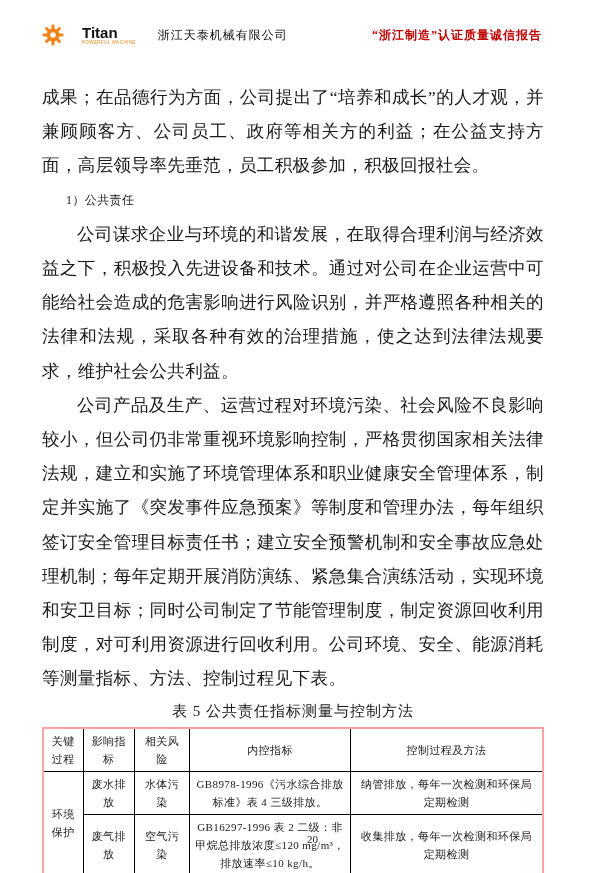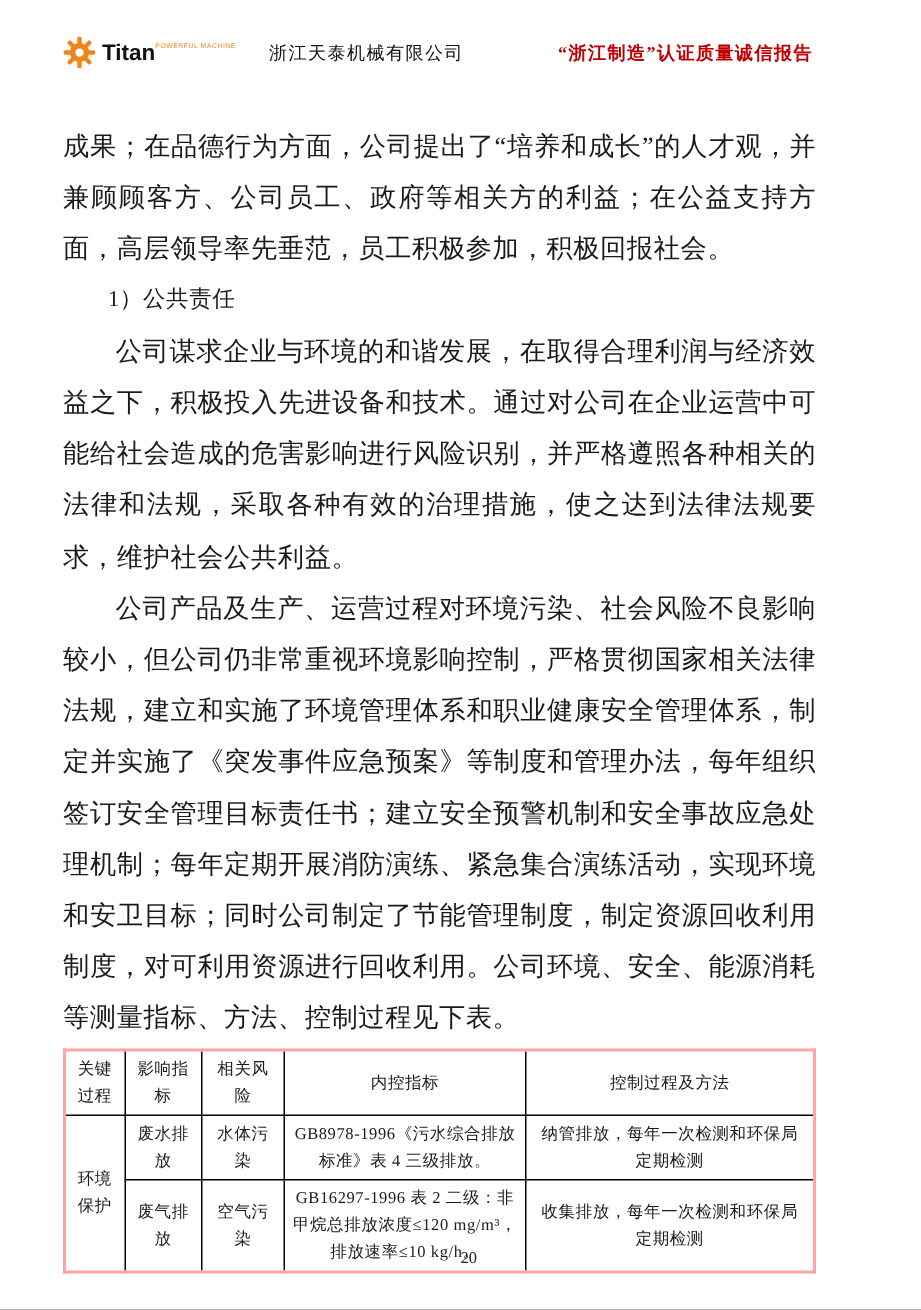--- a/index.html
+++ b/index.html
@@ -14,21 +14,21 @@
     overflow:hidden;
   }
   
   .header {
     position:absolute; top:18px; left:42px; right:72px;
     height:34px;
     display:flex; align-items:center;
   }
   .logo { display:flex; align-items:center; gap:4px; flex:0 0 auto; }
   .logo-gear { width:22px; height:22px; display:block; }
-  .logo-textwrap { display:flex; flex-direction:row; line-height:1; }
+  .logo-textwrap { display:flex; flex-direction:column; line-height:1;margin-left:14px; }
   .logo-brand {
     font-family:"Liberation Sans","DejaVu Sans",sans-serif;
     font-weight:bold; font-size:15px; color:#111; letter-spacing:0;
   }
   .logo-tagline {
     font-family:"Liberation Sans","DejaVu Sans",sans-serif;
     font-size:4.5px; color:#e8861a; letter-spacing:0.4px; margin-top:1px;
   }
   .company-name {
     font-size:12px; letter-spacing:1px; color:#111;
@@ -42,21 +42,21 @@
   
   .body-text {
     position:absolute; top:56px; left:42px; width:502px;
     font-size:17.5px; line-height:34.2px;
     text-align:justify; text-justify:inter-ideograph;
     letter-spacing:0.4px;
     margin-top:24px;
   }
   .body-text p { margin:0; }
   .indent { text-indent:2em; }
-  .section-heading { text-indent:2em; font-size:15px; font-weight:normal; }
+  .section-heading { text-indent:2em; font-size:12px; font-weight:normal; }
   
   .table-caption {
     text-align:center; font-size:15px; letter-spacing:1px;
     margin-top:2px; line-height:26px;
   }
   table.resp {
     width:100%; margin-top:3px;
     border-collapse:collapse; table-layout:fixed;
     border:2px solid #fca5a5;
     font-size:11px; line-height:18px;
@@ -106,20 +106,21 @@
     <div class="company-name">浙江天泰机械有限公司</div>
     <div class="report-title">“浙江制造”认证质量诚信报告</div>
   </div>
 
   <div class="body-text">
     <p>成果；在品德行为方面，公司提出了“培养和成长”的人才观，并兼顾顾客方、公司员工、政府等相关方的利益；在公益支持方面，高层领导率先垂范，员工积极参加，积极回报社会。</p>
     <p class="section-heading">1）公共责任</p>
     <p class="indent">公司谋求企业与环境的和谐发展，在取得合理利润与经济效益之下，积极投入先进设备和技术。通过对公司在企业运营中可能给社会造成的危害影响进行风险识别，并严格遵照各种相关的法律和法规，采取各种有效的治理措施，使之达到法律法规要求，维护社会公共利益。</p>
     <p class="indent">公司产品及生产、运营过程对环境污染、社会风险不良影响较小，但公司仍非常重视环境影响控制，严格贯彻国家相关法律法规，建立和实施了环境管理体系和职业健康安全管理体系，制定并实施了《突发事件应急预案》等制度和管理办法，每年组织签订安全管理目标责任书；建立安全预警机制和安全事故应急处理机制；每年定期开展消防演练、紧急集合演练活动，实现环境和安卫目标；同时公司制定了节能管理制度，制定资源回收利用制度，对可利用资源进行回收利用。公司环境、安全、能源消耗等测量指标、方法、控制过程见下表。</p>
 
+    <div class="table-caption">表 5 公共责任指标测量与控制方法</div>
 
     <table class="resp">
       <colgroup>
         <col style="width:8%">
         <col style="width:10.3%">
         <col style="width:11%">
         <col style="width:32.2%">
         <col style="width:38.5%">
       </colgroup>
       <tbody>

